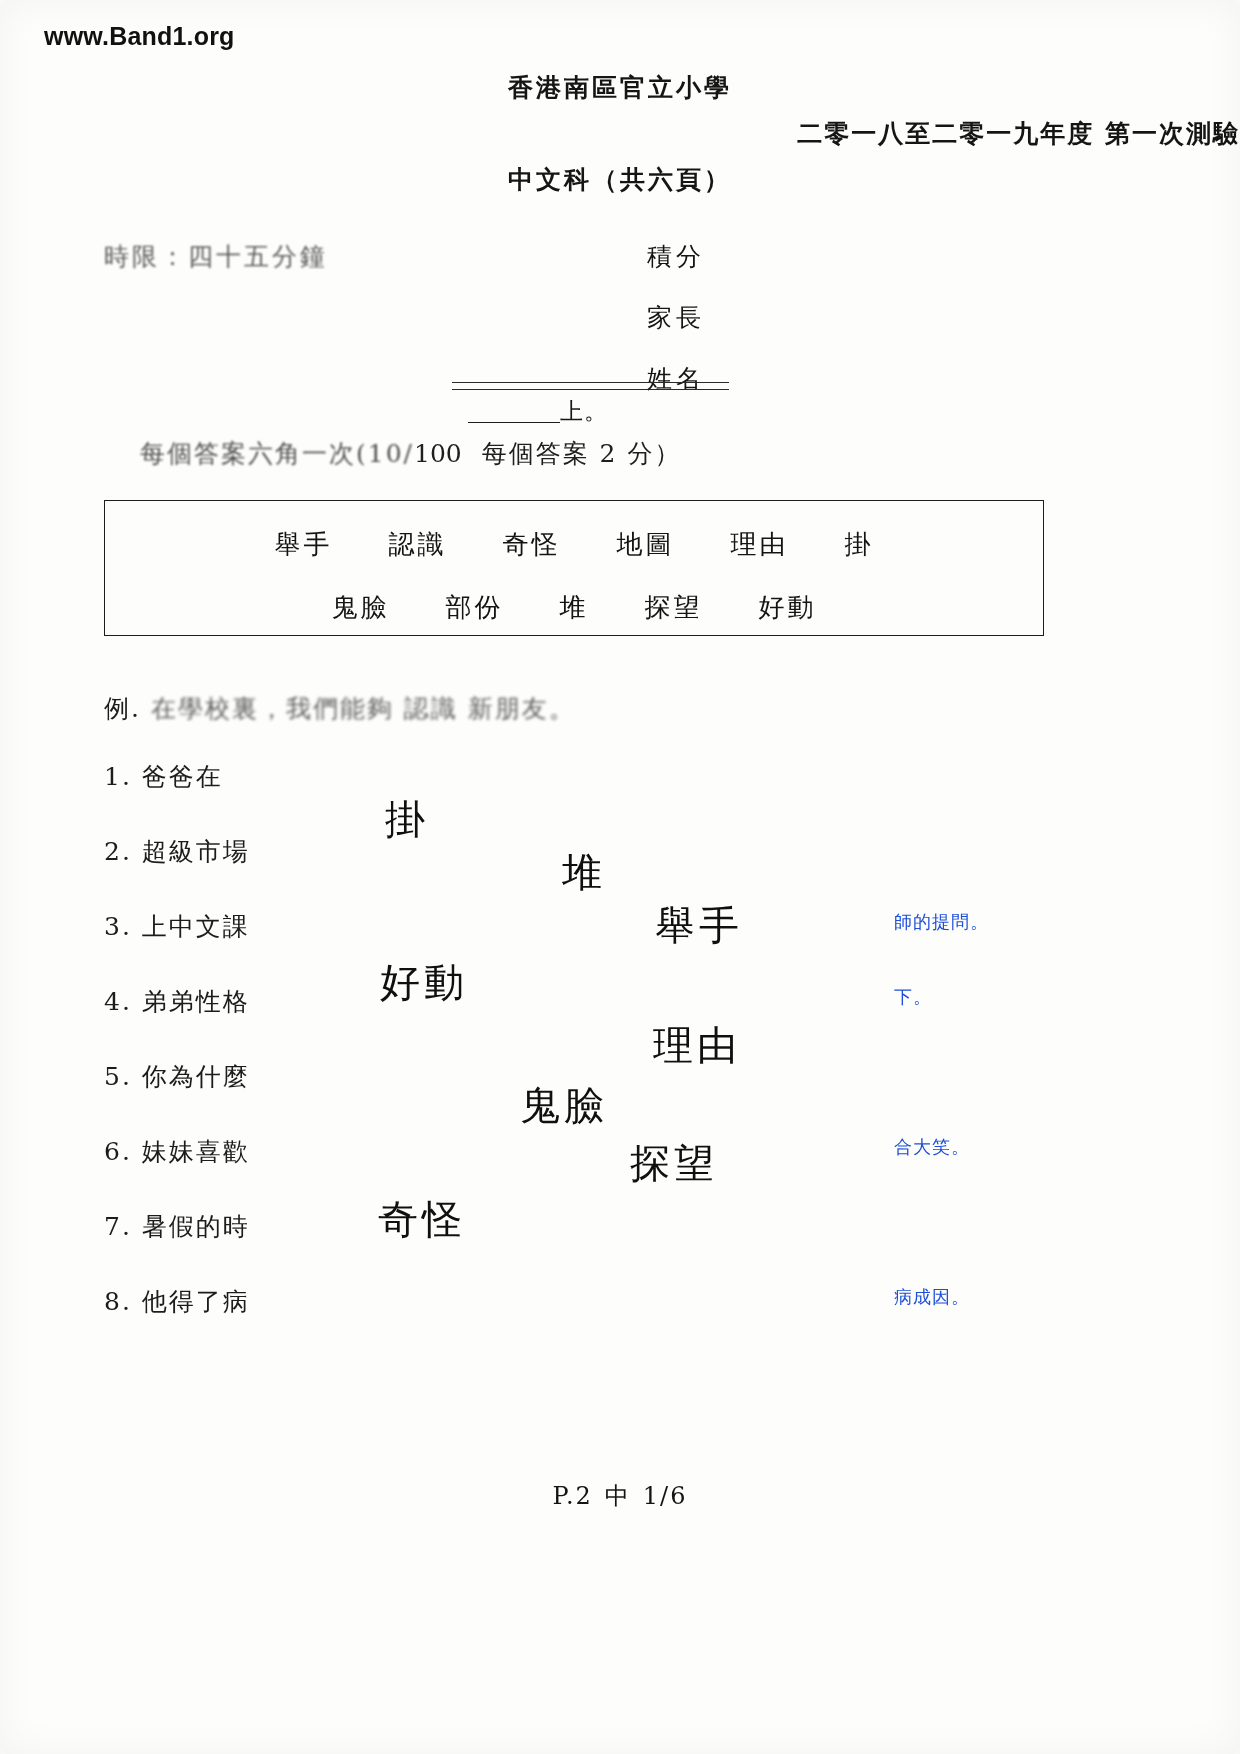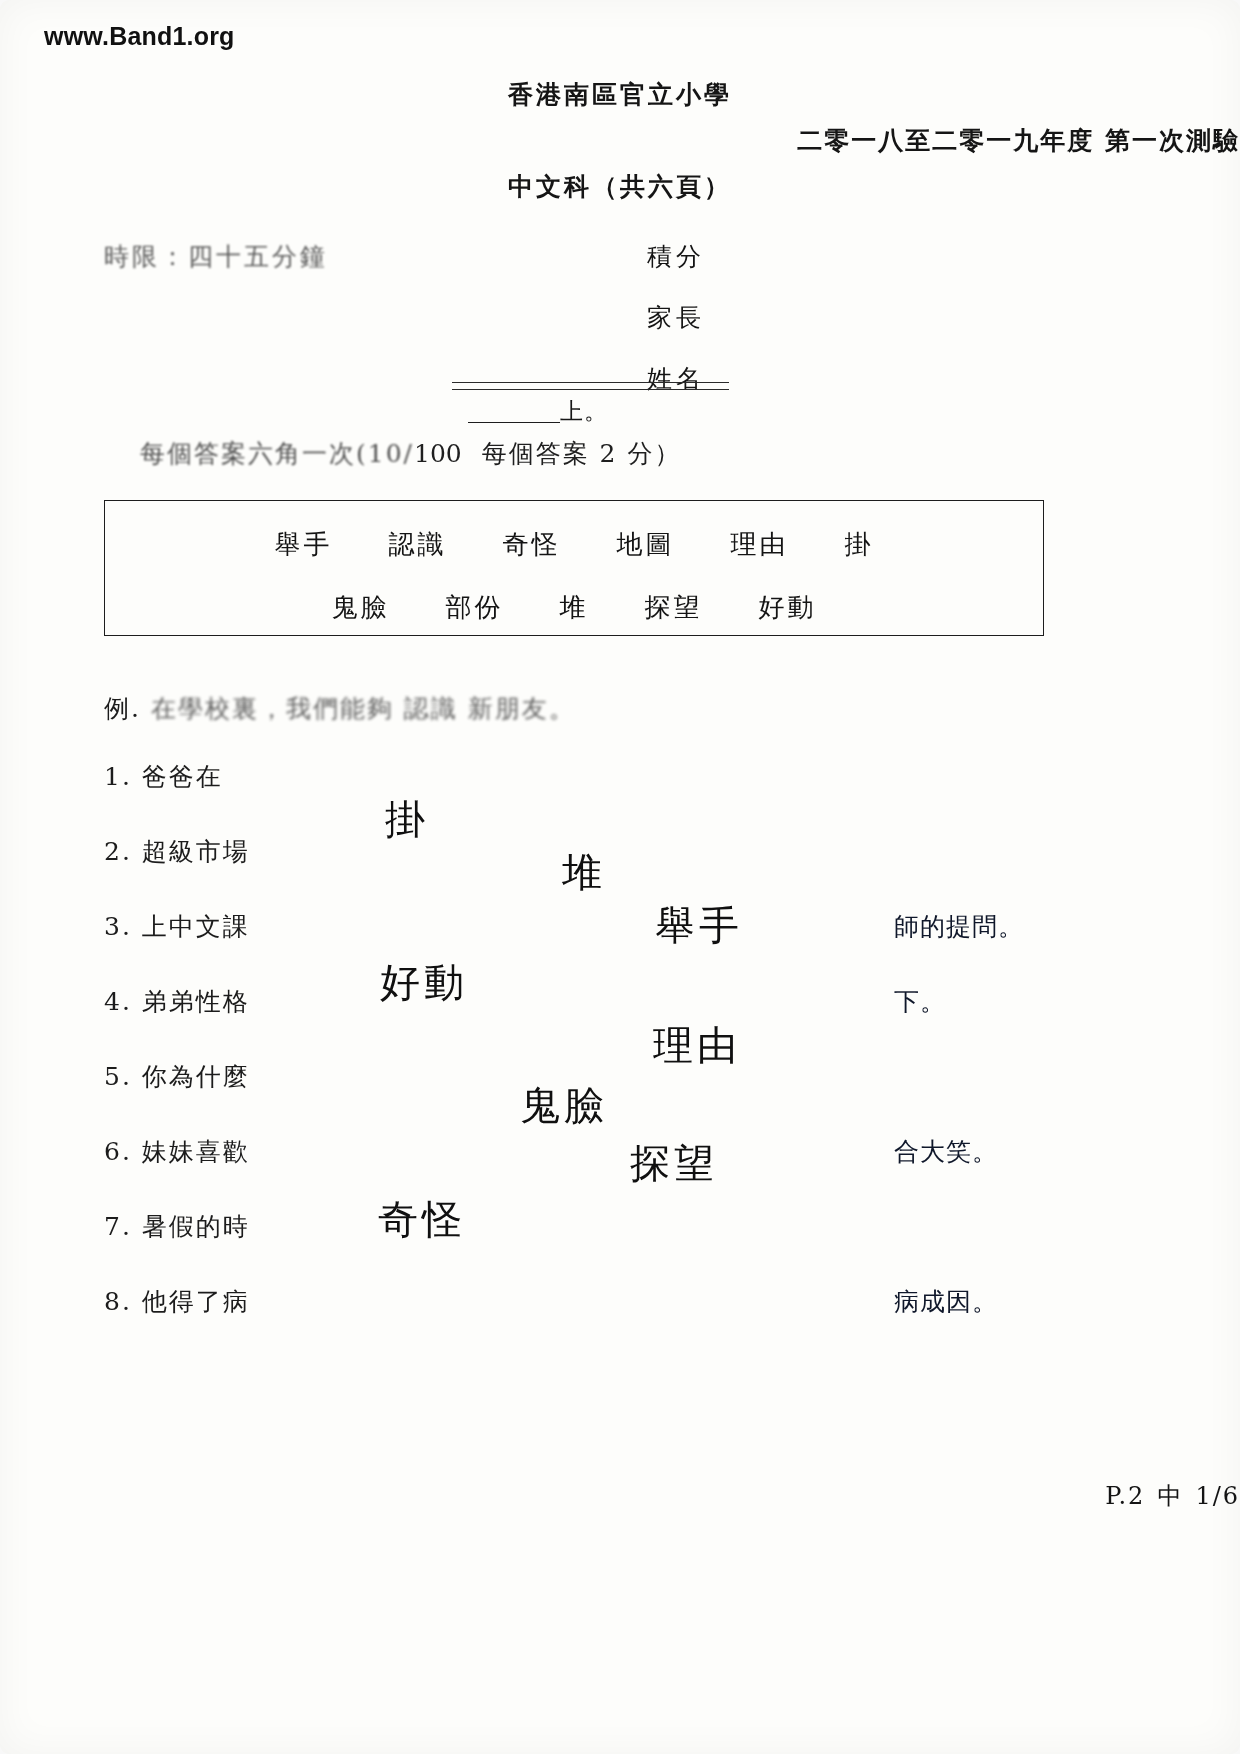--- a/index.html
+++ b/index.html
@@ -39,21 +39,21 @@
     font-size: 25px;
     font-weight: bold;
     color: #111;
     letter-spacing: 0.2px;
   }
 
   .header {
     position: absolute;
     left: 0;
     right: 0;
-    top: 78px;
+    top: 71px;
     text-align: center;
     font-family: "DejaVu Serif", serif;
   }
   .header div {
     font-size: 25px;
     font-weight: bold;
     letter-spacing: 3px;
     margin-bottom: 13px;
     color: #151515;
   }
@@ -185,40 +185,40 @@
     position: relative;
     height: 75px;
     font-size: 25px;
     letter-spacing: 2px;
     color: #1c1c1c;
   }
   .q .num { display: inline-block; }
   .q .stem { display: inline-block; }
   .q .tail {
     position: absolute;
-    font-size: 25px;
+    font-size: 18px;
     letter-spacing: 1px;
-    color: #0f172a;
+    color: #1d4ed8;
   }
 
   
   .ans {
     position: absolute;
     font-family: "DejaVu Serif", serif;
     font-size: 40px;
     letter-spacing: 4px;
     color: #101010;
   }
 
   .footer {
     position: absolute;
     left: 0;
     right: 0;
     top: 1480px;
-    text-align: right;
+    text-align: center;
     font-size: 24px;
     letter-spacing: 2px;
     color: #141414;
   }
   .footer .sep { display: inline-block; width: 12px; }
 </style>
 </head>
 <body>
 
 <div class="page">

